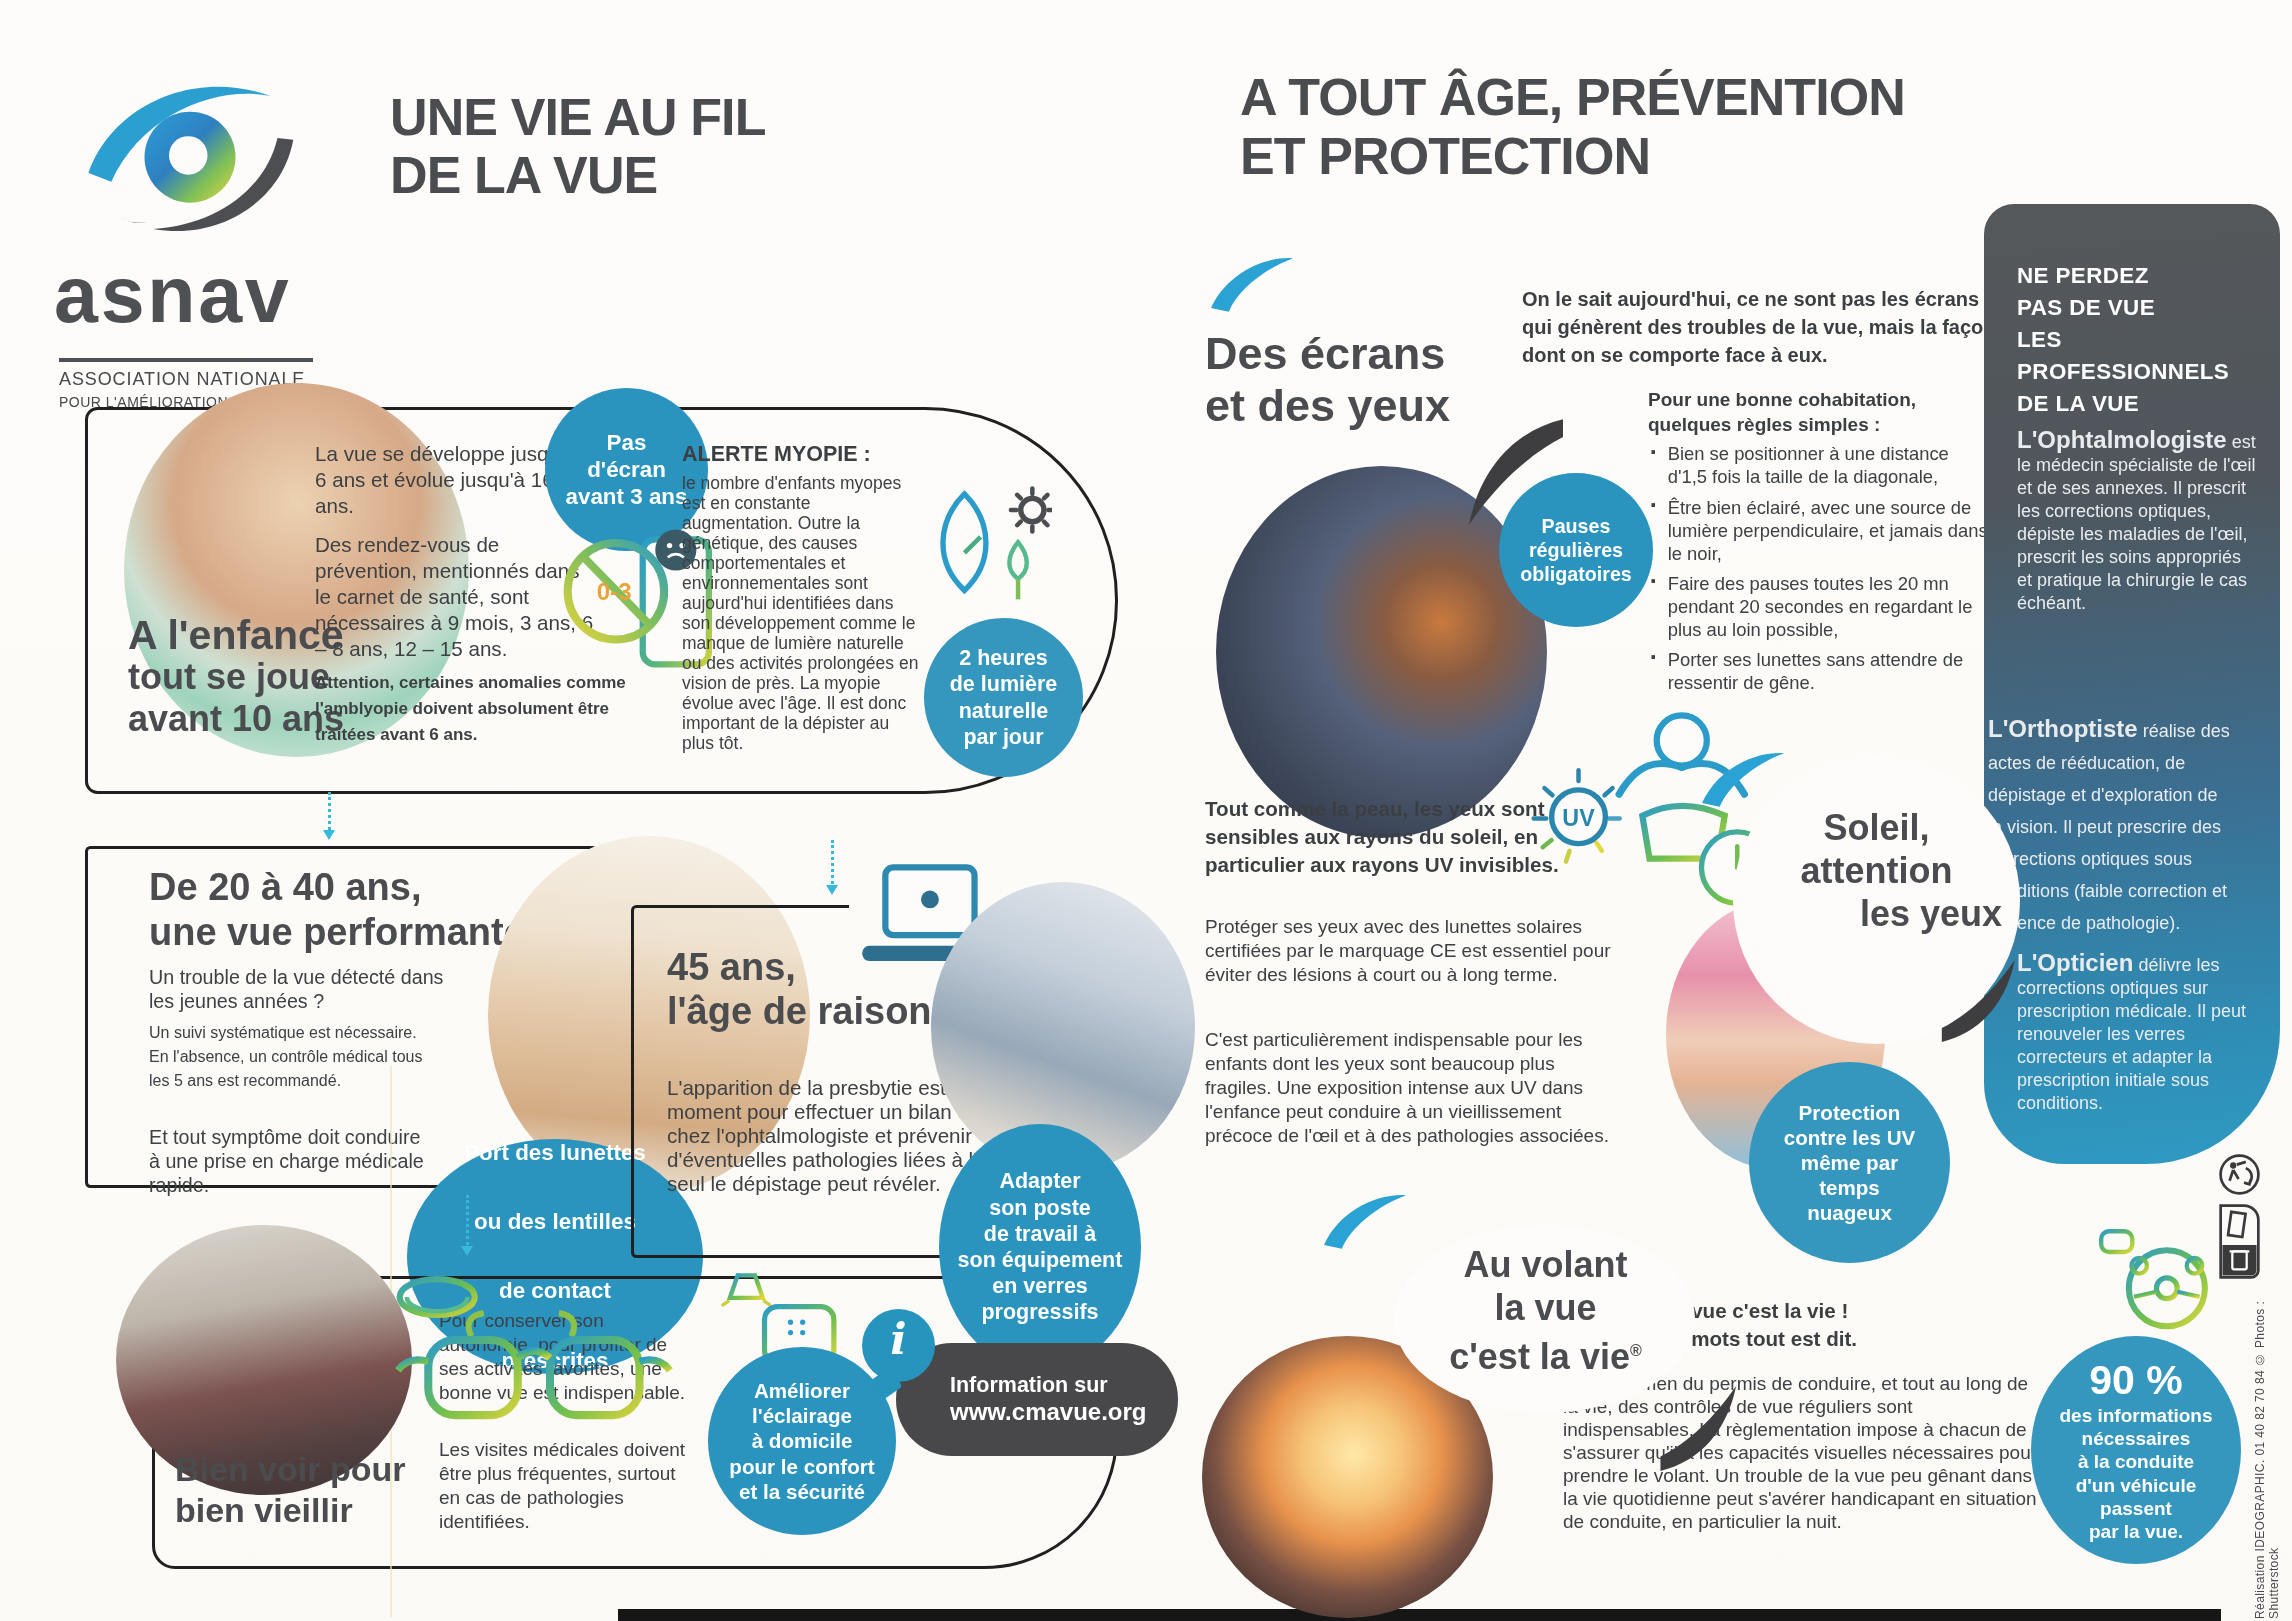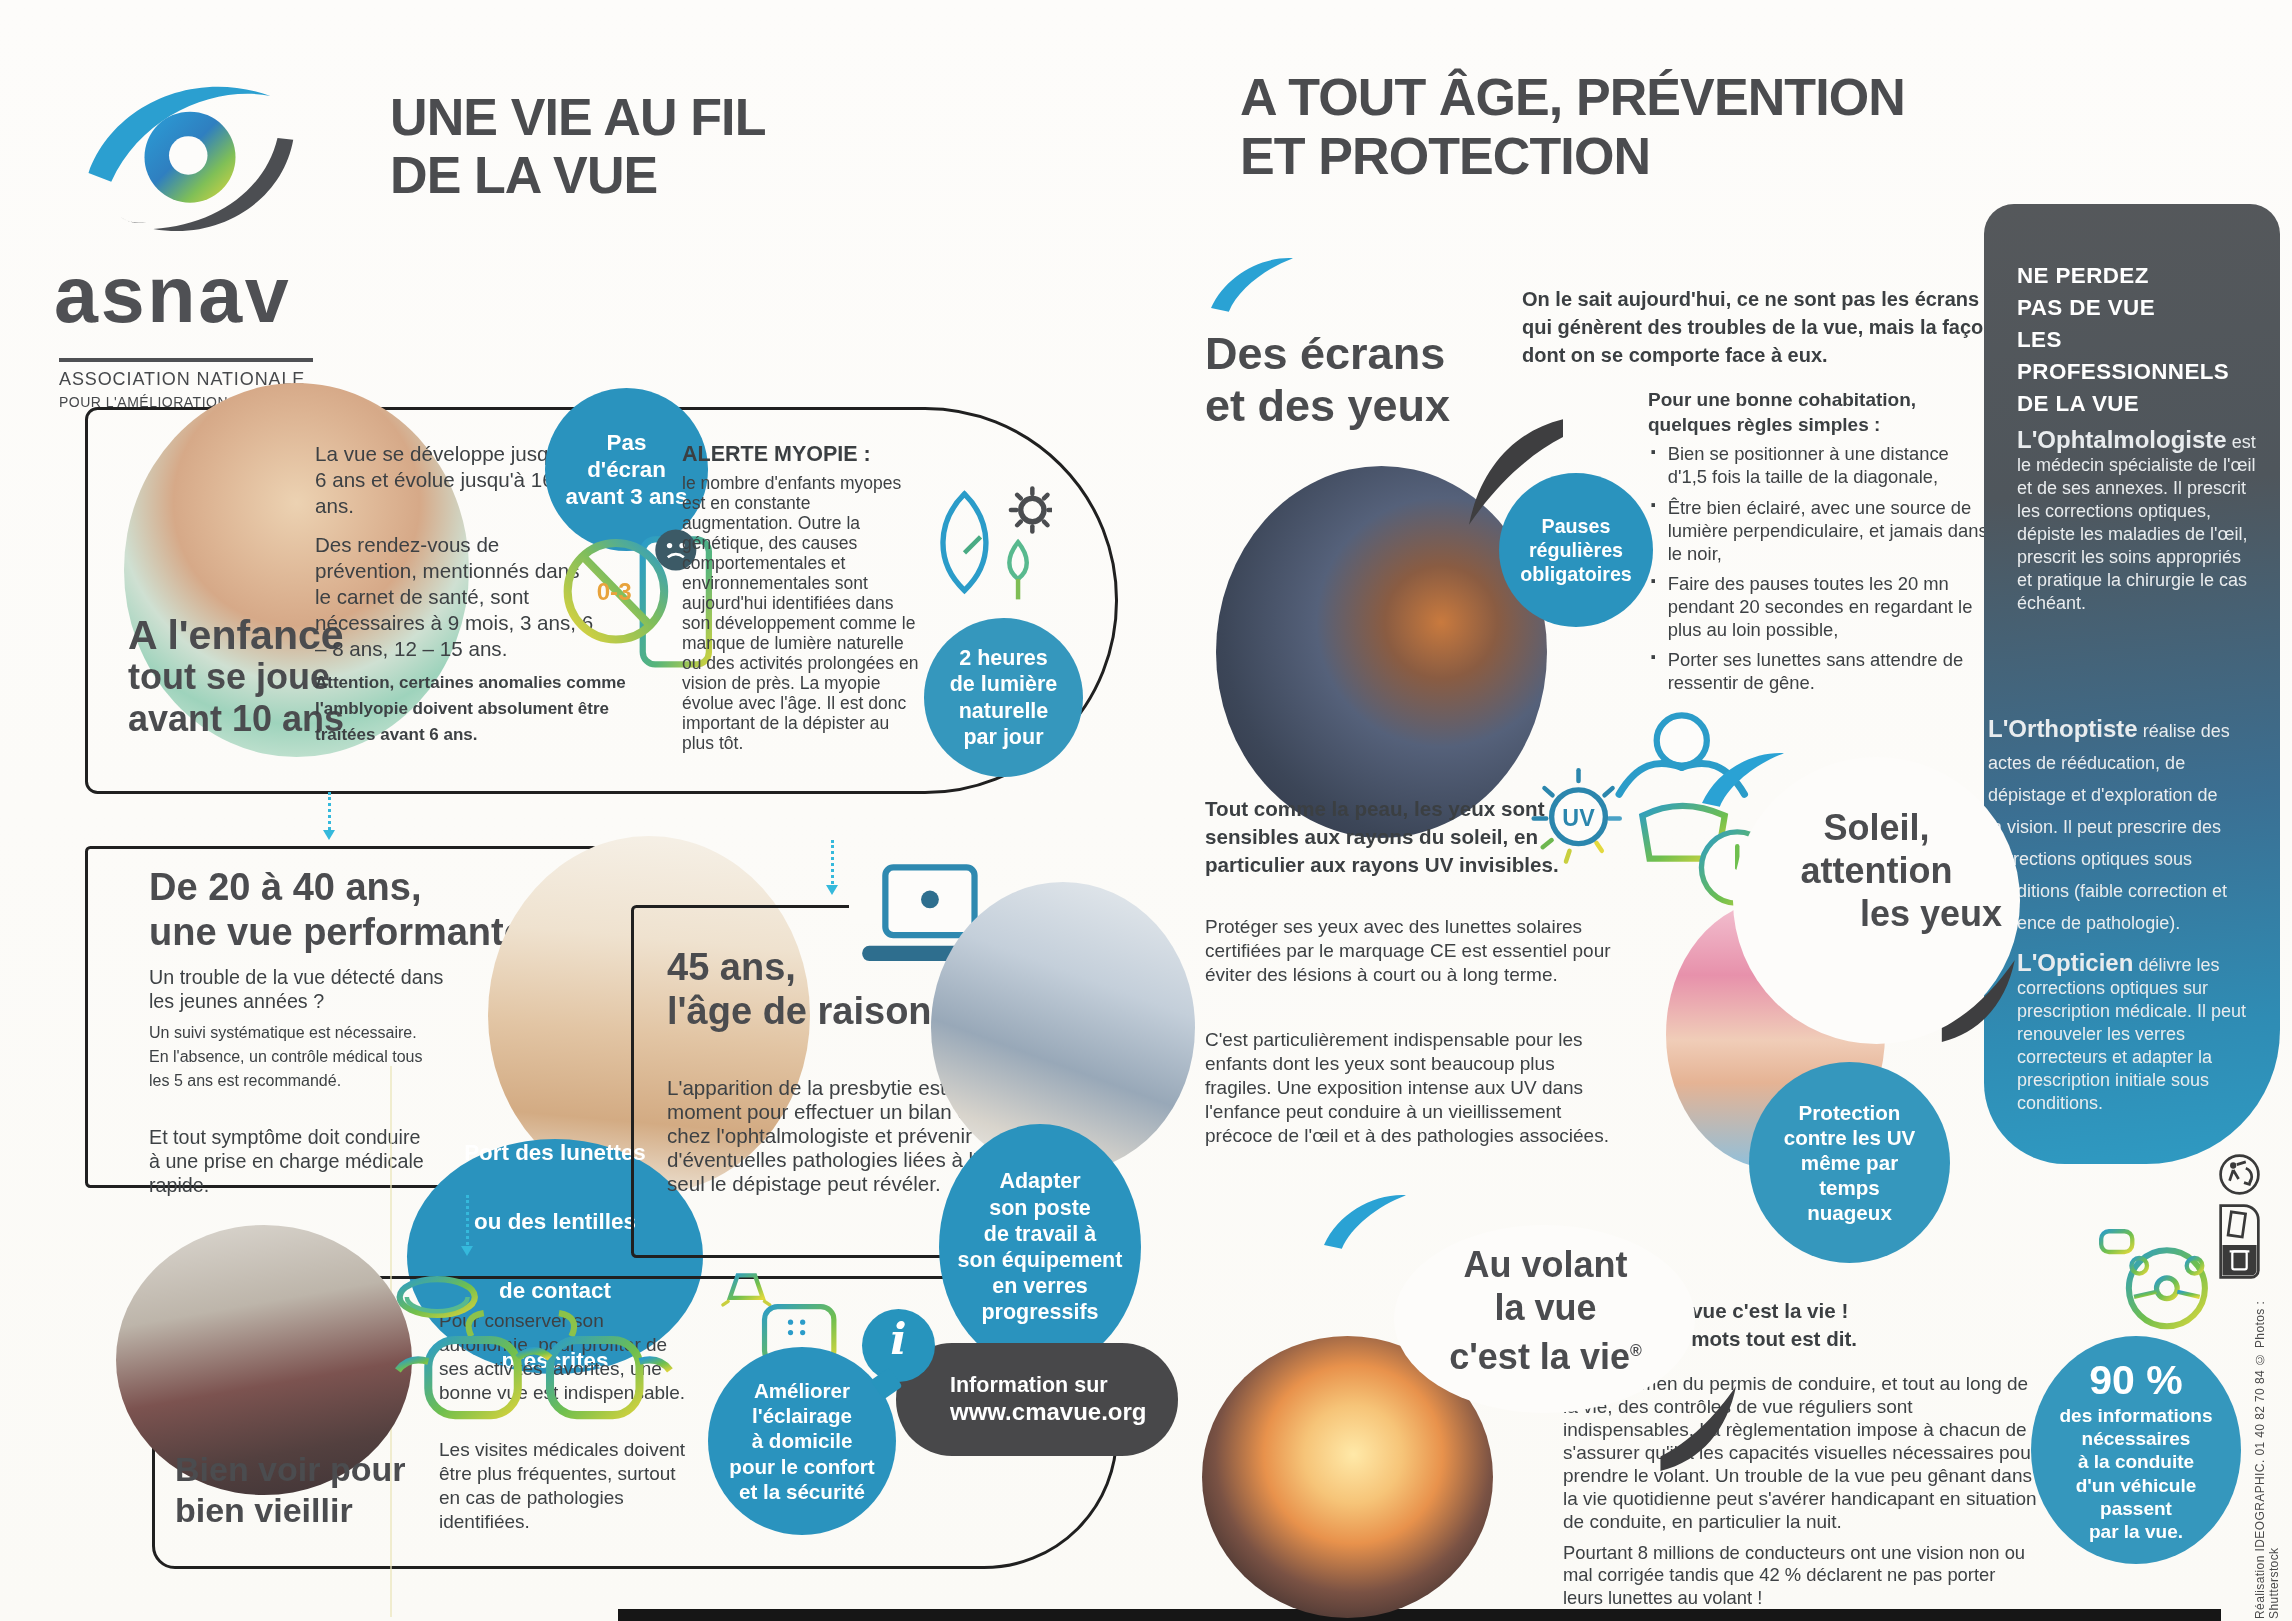--- a/index.html
+++ b/index.html
@@ -370,21 +370,20 @@
   </div>
   <svg class="abs" style="left:1652px;top:1386px;z-index:6;" width="94" height="85" viewBox="0 0 105 118">
     <path d="M105,0 C48,14 12,58 0,118 C30,74 66,40 105,20 Z" fill="#3e3e40" transform="rotate(180 52 59)"></path>
   </svg>
 
   <div class="abs body-txt" style="left:1563px;top:1297px;width:421px;font-size:20.6px;line-height:28px;font-weight:bold;color:#3b3f42;">
     <span style="display:block;">Au volant, la vue c'est la vie !</span>
     <span style="display:block;">En quelques mots tout est dit.</span>
   </div>
   <div class="abs body-txt" style="left:1563px;top:1372px;width:475px;font-size:19px;line-height:23px;">Dès l'examen du permis de conduire, et tout au long de la vie, des contrôles de vue réguliers sont indispensables. La règlementation impose à chacun de s'assurer qu'il a les capacités visuelles nécessaires pour prendre le volant. Un trouble de la vue peu gênant dans la vie quotidienne peut s'avérer handicapant en situation de conduite, en particulier la nuit.</div>
-  <div class="abs body-txt" style="left:1563px;top:1542px;width:466px;font-size:18.4px;line-height:22.4px;">Pourtant 8 millions de conducteurs ont une vision non ou mal corrigée tandis que 42 % déclarent ne pas porter leurs lunettes au volant !</div>
 
   <svg class="abs" style="left:2096px;top:1223px;z-index:2;" width="121" height="115" viewBox="0 0 140 130">
     <defs>
         <linearGradient id="gw" x1="0" y1="0" x2="1" y2="1">
       <stop offset="0" stop-color="#2b9cc9"></stop>
           <stop offset="0.55" stop-color="#6fbf4e"></stop>
           <stop offset="1" stop-color="#e0d83c"></stop>
         </linearGradient>
       </defs>
     <rect x="6" y="8" width="36" height="24" rx="9" fill="none" stroke="url(#gw)" stroke-width="5"></rect>

